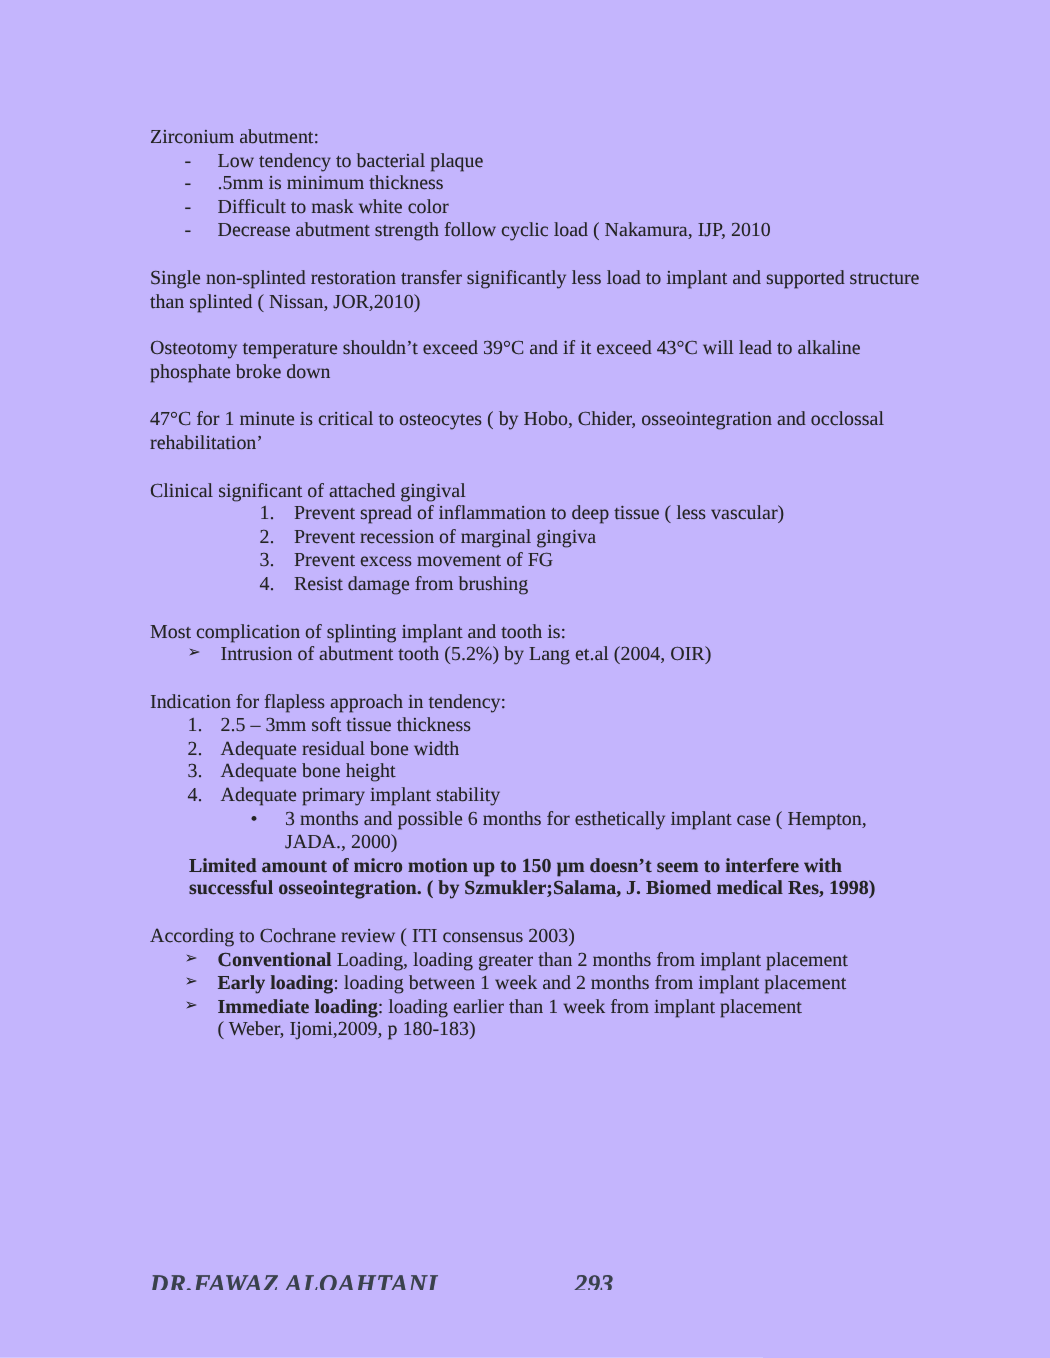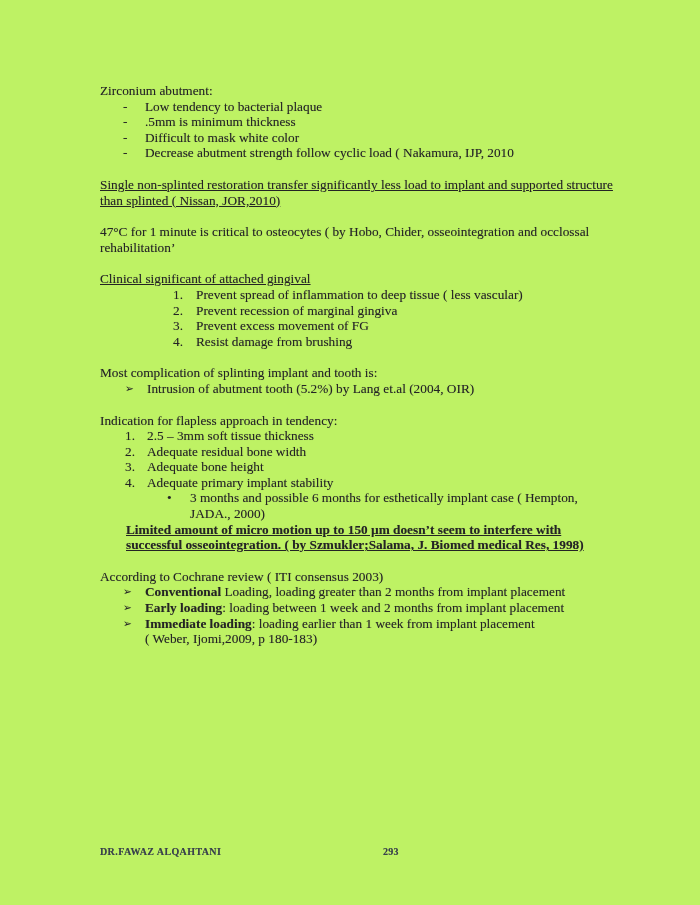--- a/index.html
+++ b/index.html
@@ -1,30 +1,30 @@
 <!DOCTYPE html>
 <html><head>
 <meta charset="utf-8">
 <style>
   html,body{margin:0;padding:0;}
   body{
     width:700px;height:905px;background:#ffffff;position:relative;
     font-family:"Liberation Serif","DejaVu Serif",serif;color:#242424;
     overflow:hidden;
   }
-  .page{position:absolute;inset:0;background:#bef264;}
+  .page{position:absolute;inset:0;background:#c4b5fd;}
   .content{
     position:absolute;left:100px;top:83px;width:516px;
     font-size:13.3px;line-height:15.6px;
     text-shadow:0 0 0.7px rgba(70,70,70,0.40);
   }
   .para{margin:16px 0 0 0;}
   .first{margin-top:0;}
   .tight{margin-top:0;margin-left:26px;}
-  .underline{text-decoration:underline;}
+  .underline{}
   .bold{font-weight:bold;}
   .list{margin:0;}
   .li{position:relative;}
   .marker{position:absolute;top:0;}
   
   .dash .li{padding-left:45px;}
   .dash .marker{left:23px;}
   
   .numdeep .li{padding-left:96px;}
   .numdeep .marker{left:73px;}
@@ -37,22 +37,23 @@
   
   .arrowlow .li{padding-left:45px;}
   .arrowlow .marker{left:23px;}
   .arrowglyph{font-family:"DejaVu Sans",sans-serif;font-size:10.5px;line-height:15.6px;}
   
   .dot .li{padding-left:90px;}
   .dot .marker{left:67px;}
   .cont-line{padding-left:45px;}
   .footer{
     position:absolute;left:100px;top:846px;right:0;height:14px;overflow:hidden;
-    font-size:10px;font-weight:bold;color:#3a414c;letter-spacing:0.4px;
+    font-size:17px;font-weight:bold;color:#3a414c;letter-spacing:0.4px;
     text-shadow:0 0 0.6px rgba(58,65,76,0.5);
+    font-style:italic;
   }
   .footer .pagenum{position:absolute;left:283px;top:0;letter-spacing:0.2px;}
 </style>
 </head>
 <body>
 
 <div class="page">
   <div class="content">
 
     <p class="para first">Zirconium abutment:</p>
@@ -70,20 +71,21 @@
         <span>Difficult to mask white color</span>
       </div>
       <div class="li">
         <span class="marker">-</span>
         <span>Decrease abutment strength follow cyclic load ( Nakamura, IJP, 2010</span>
       </div>
     </div>
 
     <p class="para underline">Single non-splinted restoration transfer significantly less load to implant and supported structure than splinted ( Nissan, JOR,2010)</p>
 
+    <p class="para">Osteotomy temperature shouldn’t exceed 39°C and if it exceed 43°C will lead to alkaline phosphate broke down</p>
 
     <p class="para">47°C for 1 minute is critical to osteocytes ( by Hobo, Chider, osseointegration and occlossal rehabilitation’</p>
 
     <p class="para underline">Clinical significant of attached gingival</p>
     <div class="list numdeep">
       <div class="li">
         <span class="marker">1.</span>
         <span>Prevent spread of inflammation to deep tissue ( less vascular)</span>
       </div>
       <div class="li">

